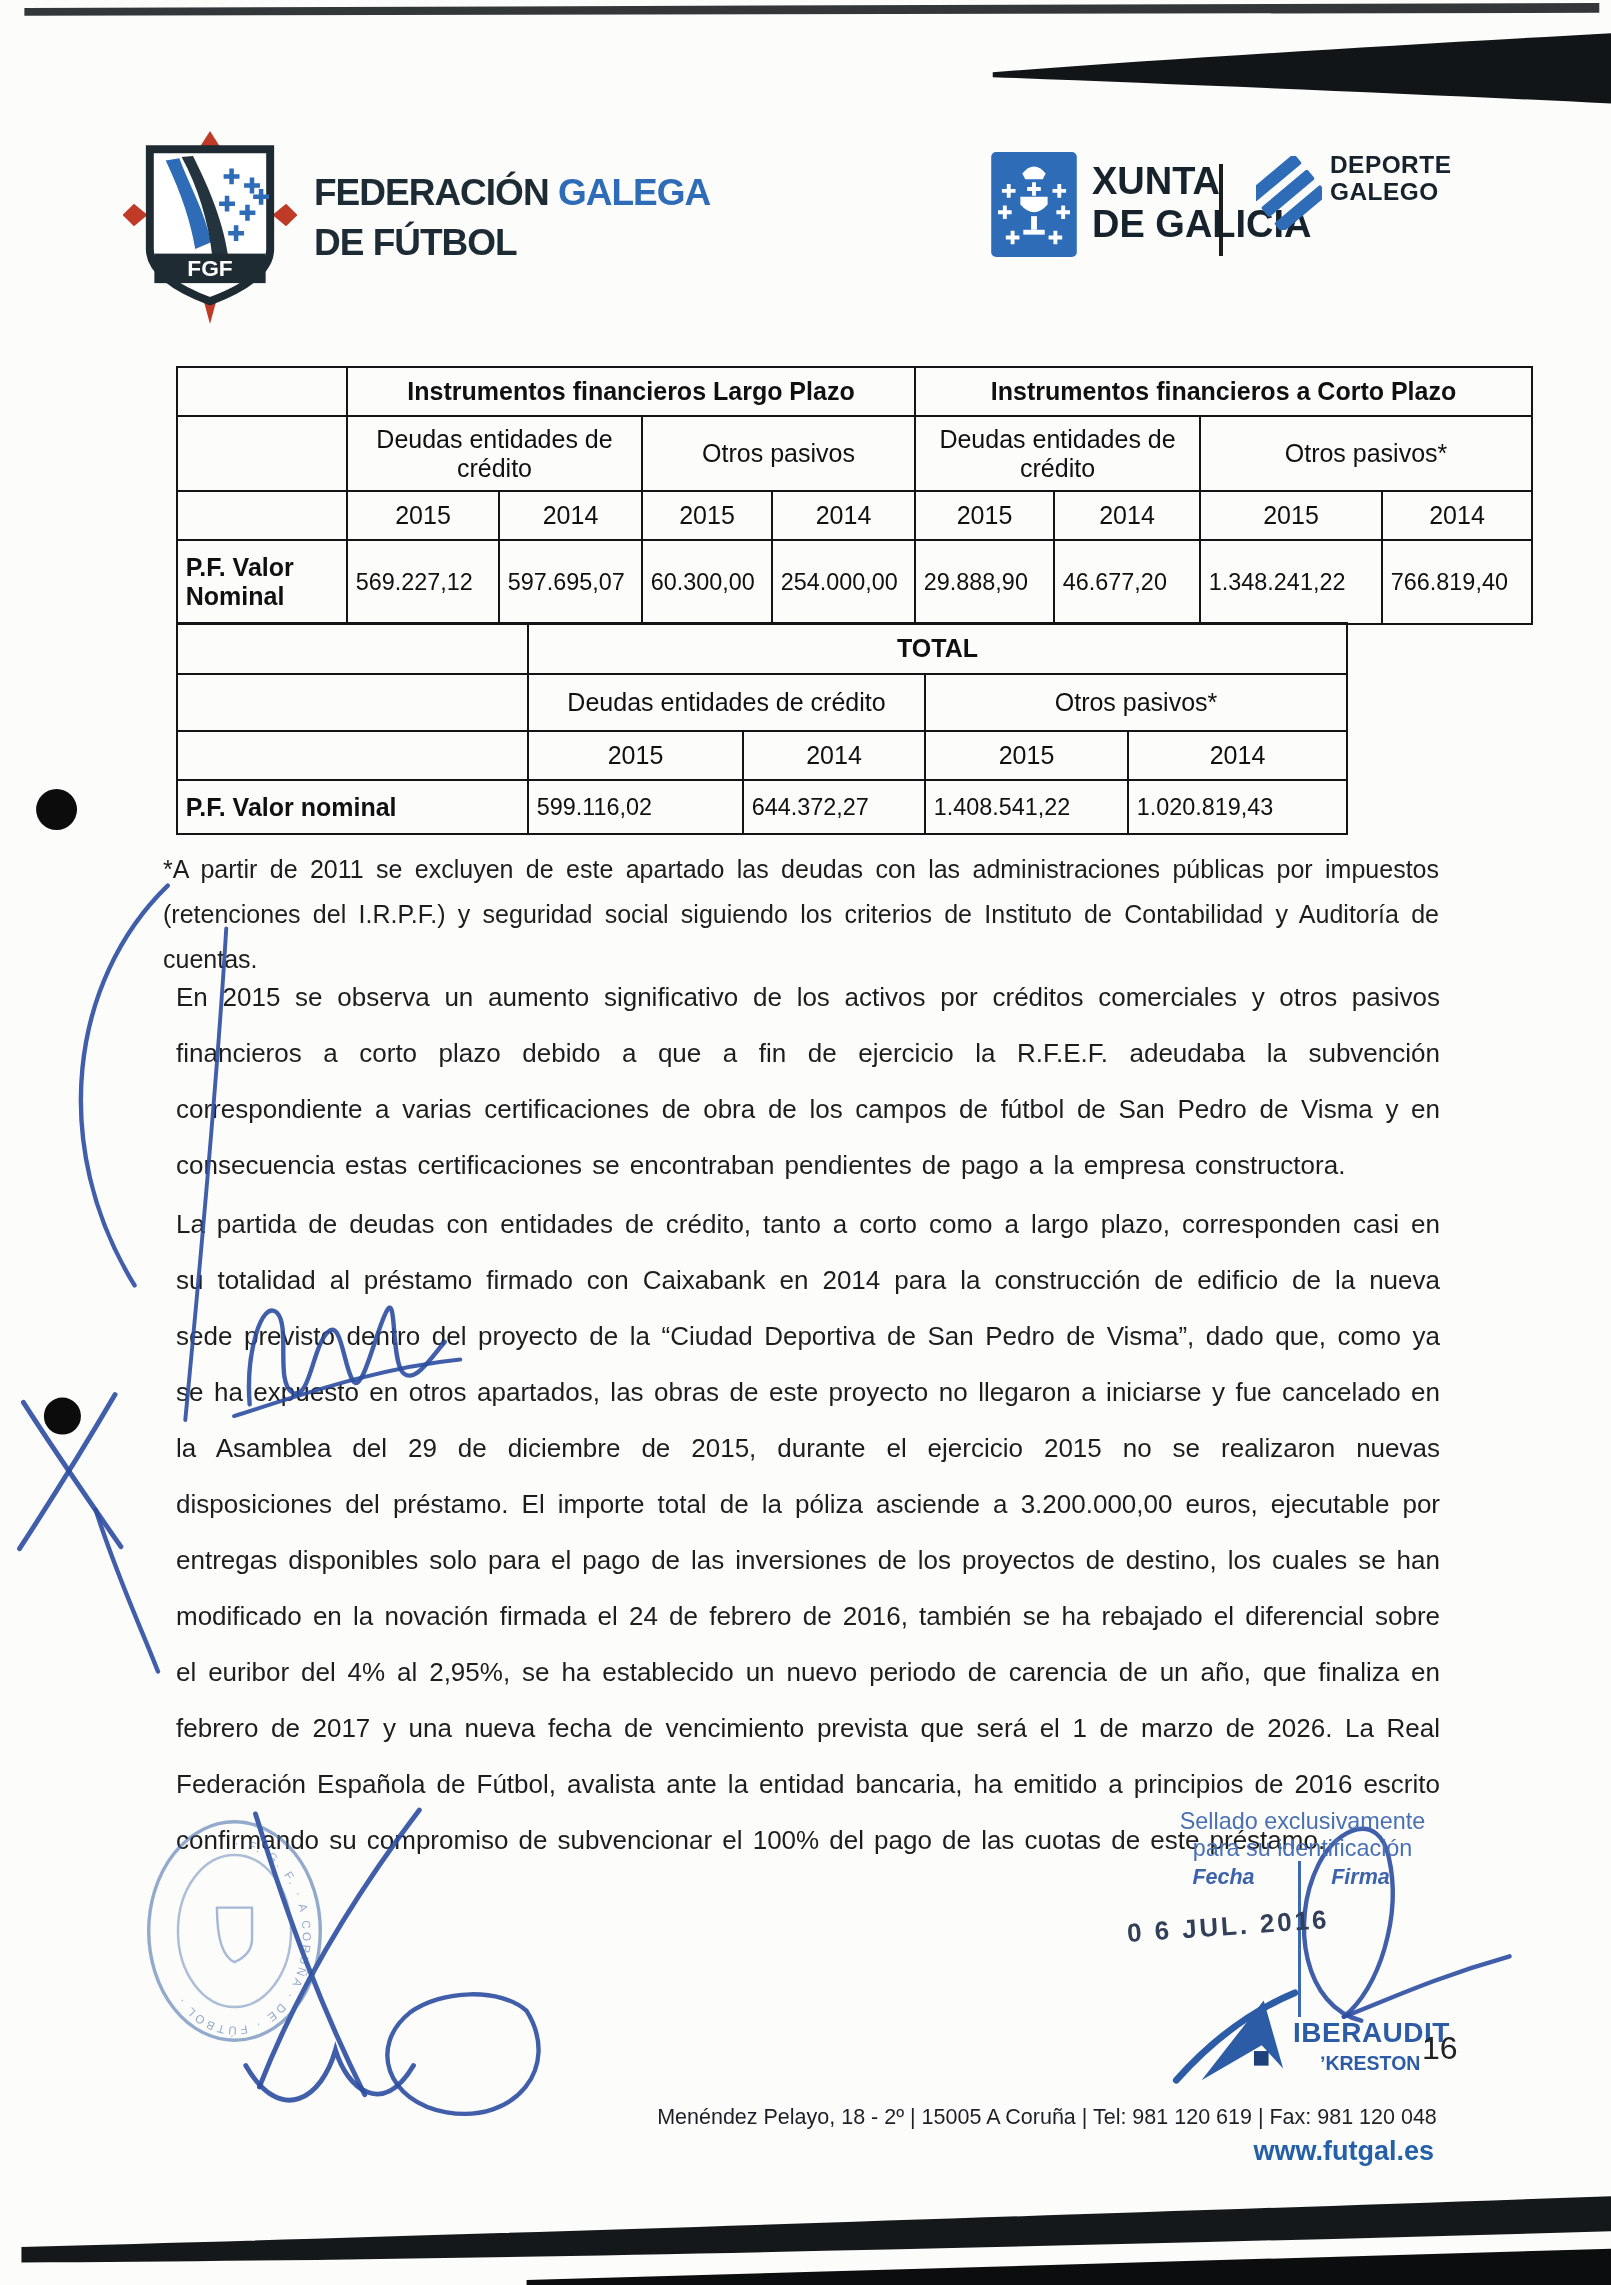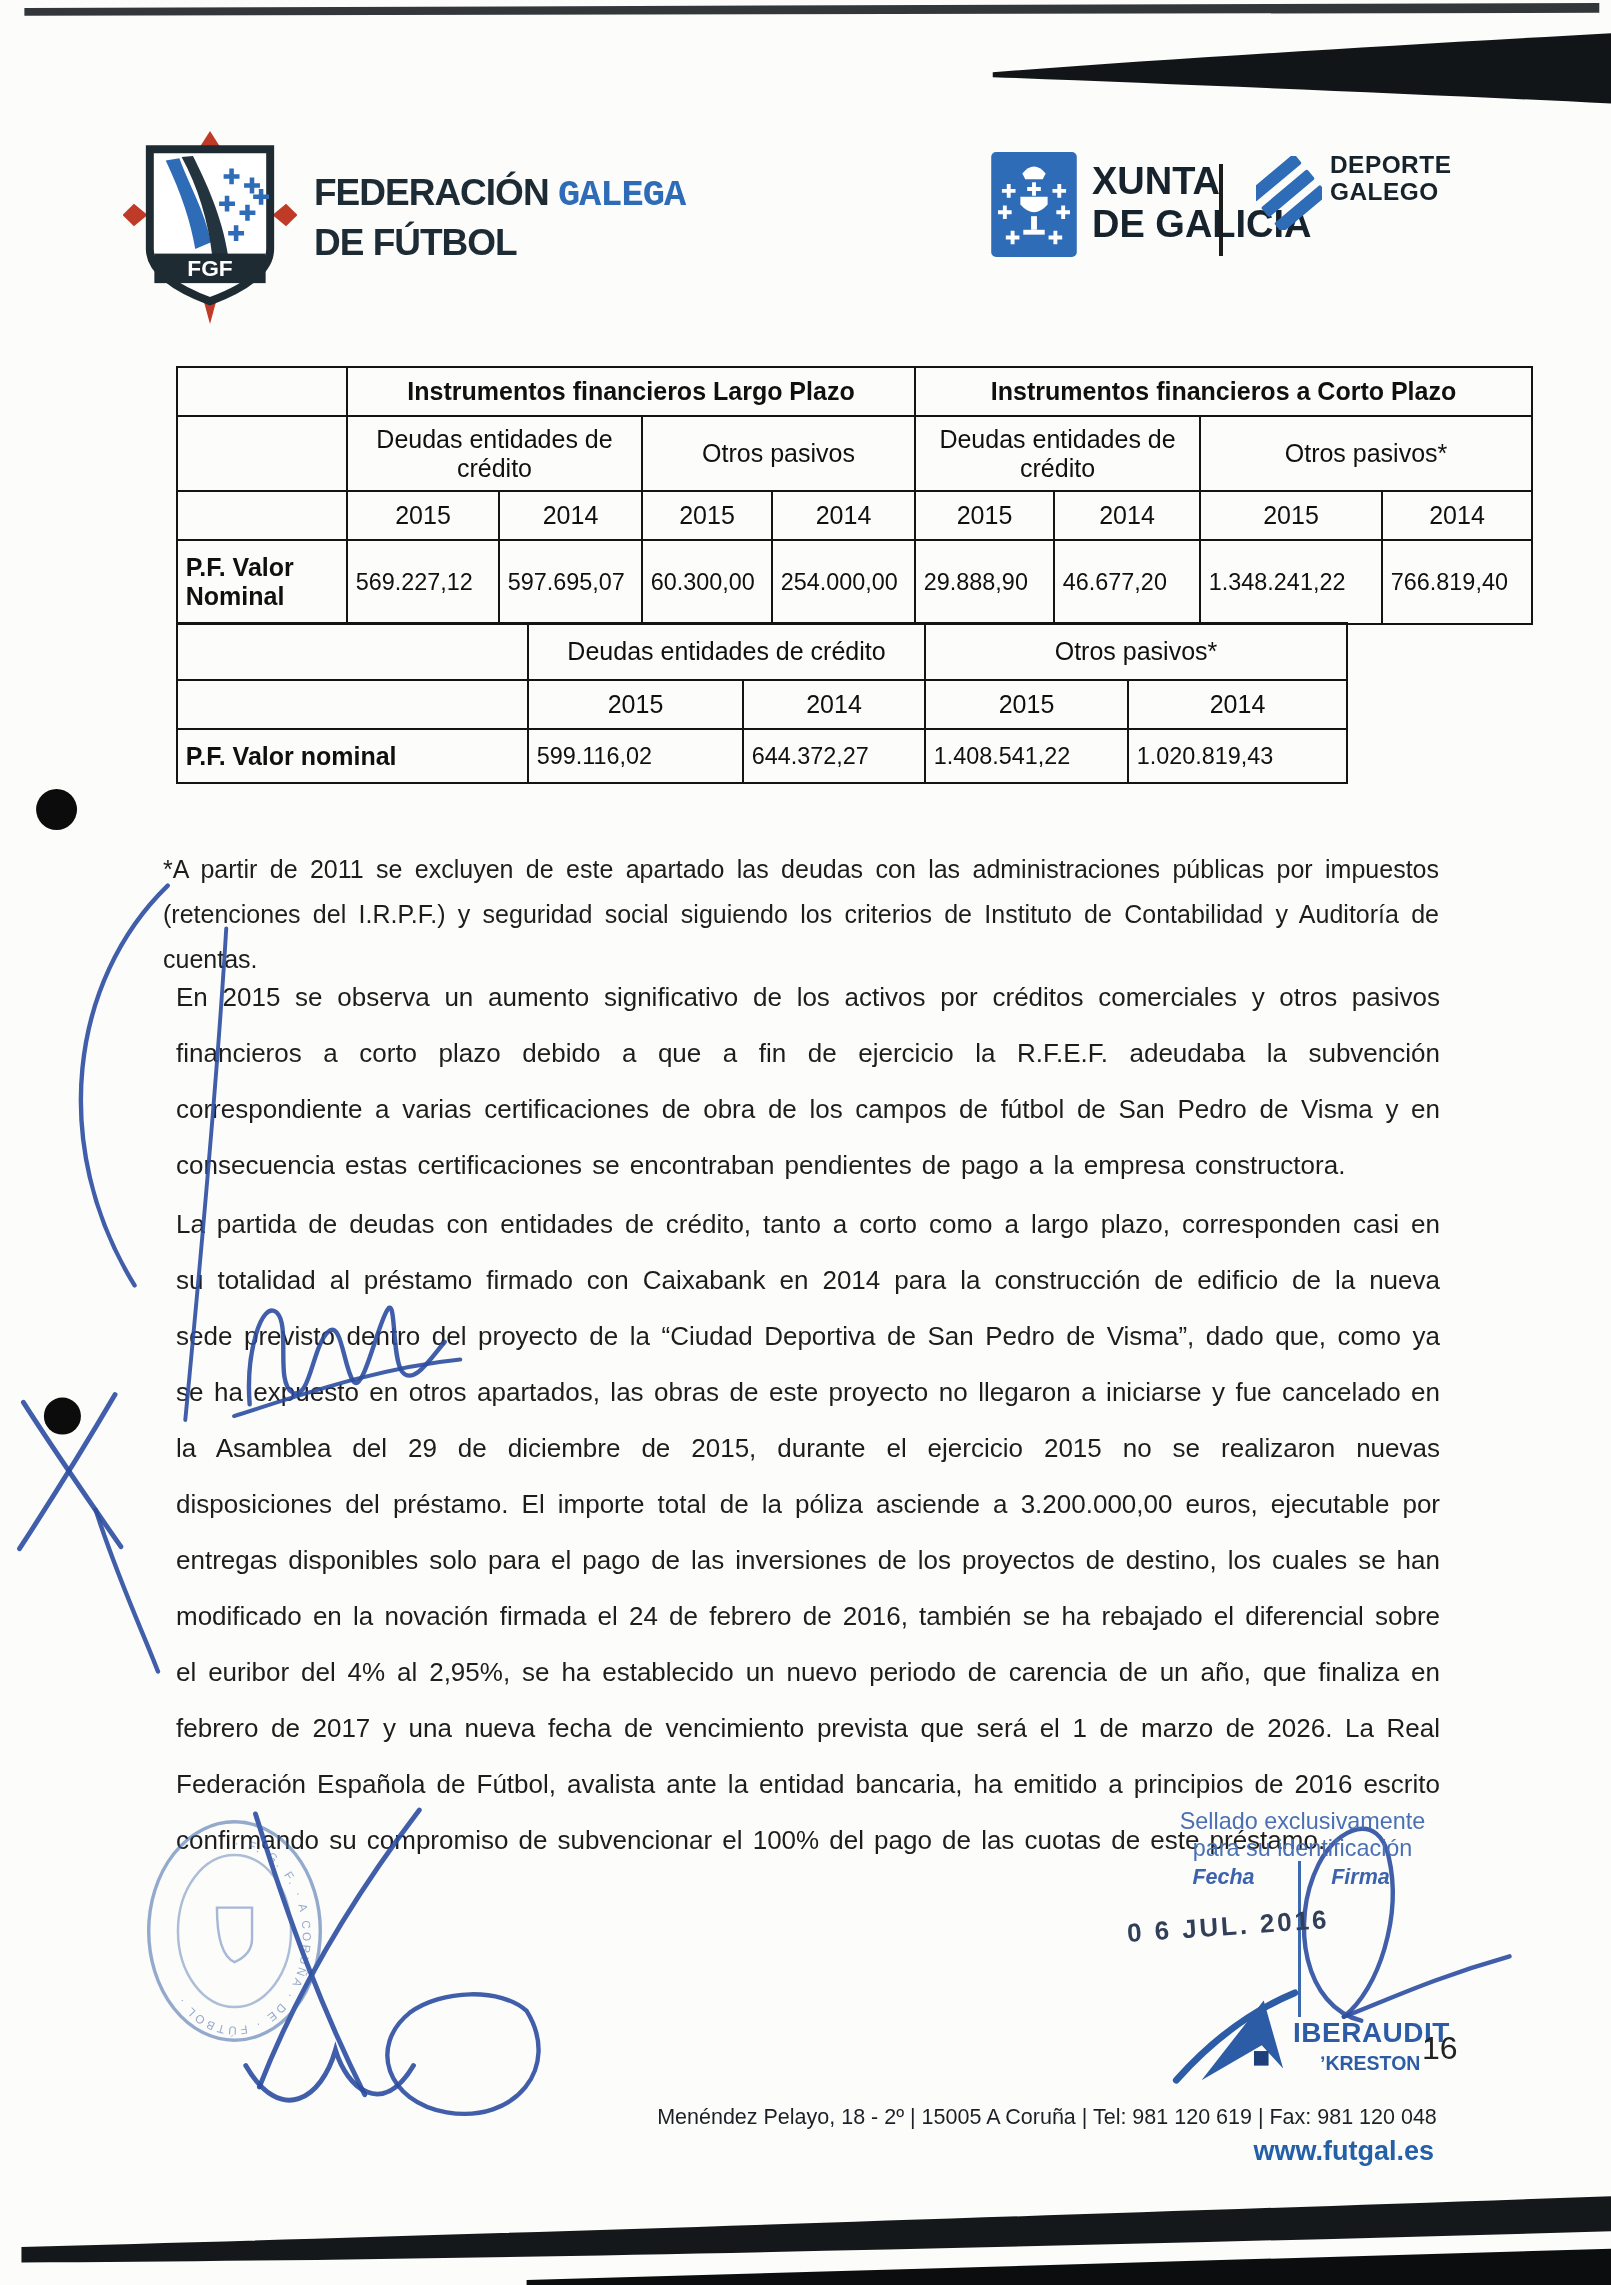--- a/index.html
+++ b/index.html
@@ -3,21 +3,21 @@
 <meta charset="utf-8">
 <style>
   html,body{margin:0;padding:0;}
   body{width:1611px;height:2286px;background:#e9e9e7;font-family:"Liberation Sans","DejaVu Sans",sans-serif;}
   #page{position:relative;width:1611px;height:2286px;background:#fcfcfa;overflow:hidden;}
   .abs{position:absolute;}
   svg{display:block;}
 
   
   .fgf-word1{left:314px;top:172px;font-size:37px;font-weight:700;letter-spacing:-1px;color:#1d2b34;white-space:nowrap;}
-  .fgf-word1 .blue{color:#2e6cb7;font-family:Liberation Mono, monospace;}
+  .fgf-word1 .blue{color:#2e6cb7;}
   .fgf-word2{left:314px;top:222px;font-size:37px;font-weight:700;letter-spacing:-1px;color:#1d2b34;white-space:nowrap;}
   .xunta-word{left:1092px;top:160px;font-size:38px;font-weight:800;color:#16222c;line-height:43px;white-space:nowrap;}
   .hdr-sep{left:1219px;top:164px;width:3.9px;height:92px;background:#1c1c1c;}
   .dep-word{left:1330px;top:151px;font-size:24.4px;font-weight:800;color:#16222c;line-height:27px;letter-spacing:0.5px;white-space:nowrap;}
 
   
   table.fin{border-collapse:collapse;table-layout:fixed;color:#101010;}
   table.fin td{border:2.4px solid #141414;padding:0 7.8px;overflow:hidden;}
   td.grp{font-weight:700;font-size:25px;text-align:center;}
   td.sub{font-size:25px;text-align:center;line-height:29px;}
@@ -177,20 +177,24 @@
 
   <table class="fin abs" style="left:176px;top:622px;width:1170px;">
     <colgroup>
       <col style="width:351px">
         <col style="width:215px">
         <col style="width:182px">
         <col style="width:203px">
         <col style="width:219px">
     </colgroup>
     <tbody>
+        <tr style="height:51px;">
+      <td></td>
+      <td class="grp" colspan="4">TOTAL</td>
+    </tr>
     <tr style="height:57px;">
       <td></td>
       <td class="sub" colspan="2">Deudas entidades de crédito</td>
       <td class="sub" colspan="2">Otros pasivos*</td>
     </tr>
     <tr style="height:49px;">
       <td></td>
       <td class="yr">2015</td>
       <td class="yr">2014</td>
       <td class="yr">2015</td>

